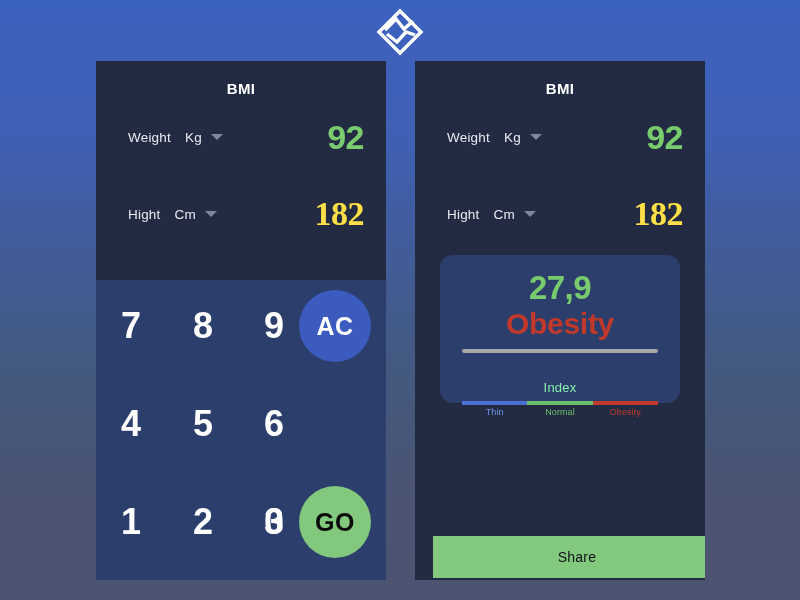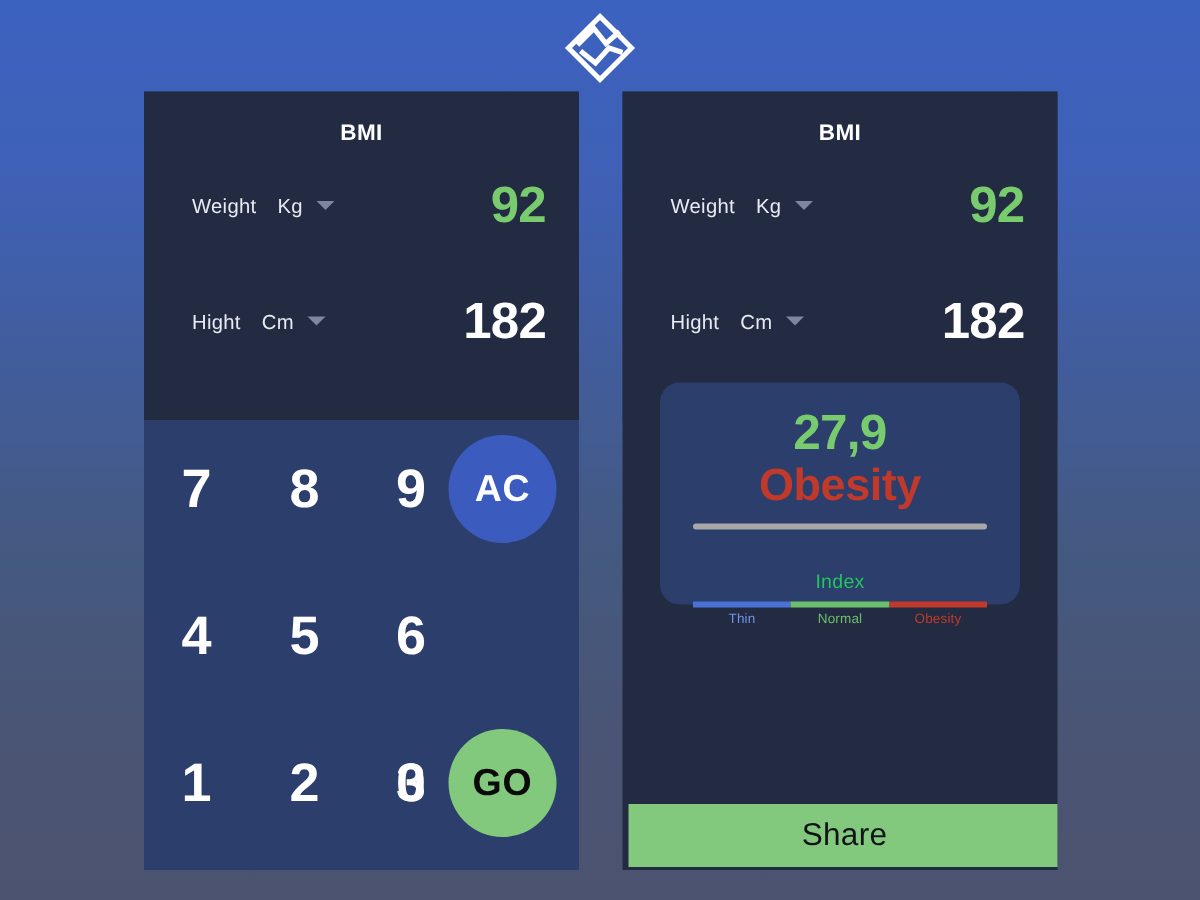--- a/index.html
+++ b/index.html
@@ -88,21 +88,21 @@
     border-top: 6px solid #7e879c;
   }
   .field-value {
     margin-left: auto;
     font-size: 34px;
     font-weight: bold;
     line-height: 1;
     letter-spacing: -.5px;
   }
   .value-green { color: #79cc6e; }
-  .value-white { color: #ffffff; }
+  .value-white { color: #fde047; font-family: Liberation Serif, serif; }
 
   
   .keypad {
     position: relative;
     height: 300px;
     background: #2c3e6b;
   }
   .key {
     position: absolute;
     color: #ffffff;
@@ -165,21 +165,21 @@
     letter-spacing: -.3px;
   }
   .divider {
     height: 4px;
     background: #a8a8a8;
     margin: 9px 0 0 0;
     border-radius: 2px;
   }
   .index-title {
     text-align: center;
-    color: #22c55e;
+    color: #86efac;
     font-size: 13px;
     margin-top: 27px;
     letter-spacing: .2px;
   }
   .index-bar {
     display: flex;
     margin-top: 6px;
     height: 4px;
   }
   .index-seg { flex: 1 1 0; height: 4px; }
@@ -190,27 +190,27 @@
   .index-label {
     flex: 1 1 0;
     text-align: center;
     font-size: 9px;
     letter-spacing: .1px;
   }
 
   
   .share-button {
     position: absolute;
-    left: 4px;
+    left: 18px;
     top: 475px;
     width: 288px;
     height: 42px;
     background: #82c87d;
     color: #111318;
-    font-size: 21px;
+    font-size: 14px;
     display: flex;
     align-items: center;
     justify-content: center;
     letter-spacing: .2px;
   }
 </style>
 </head>
 <body>
 
 <div class="stage">

